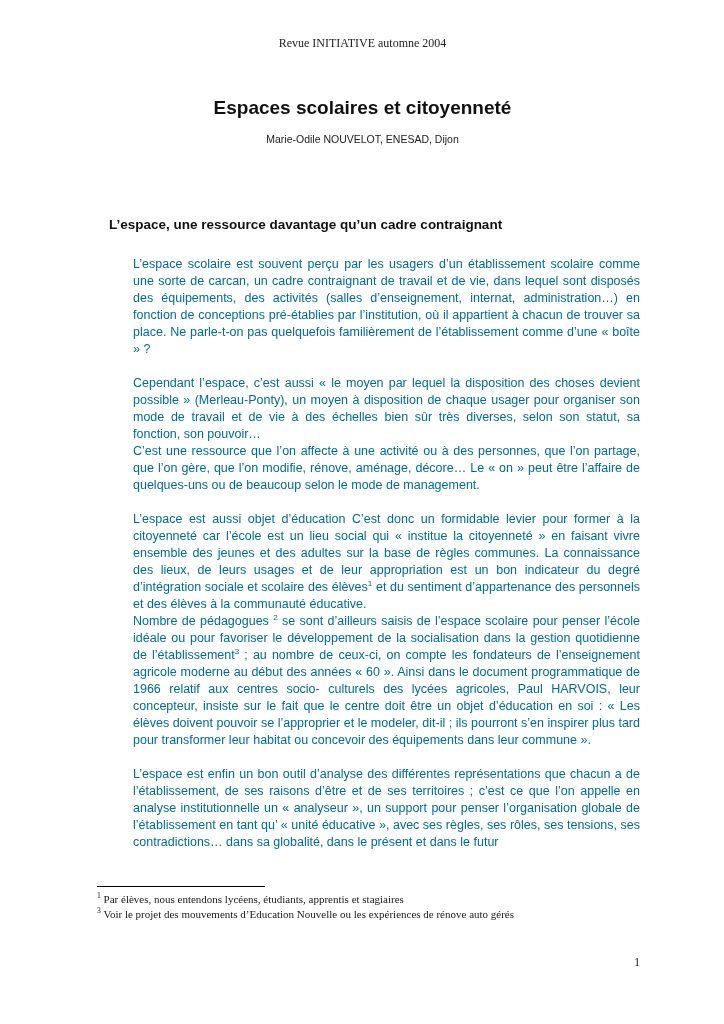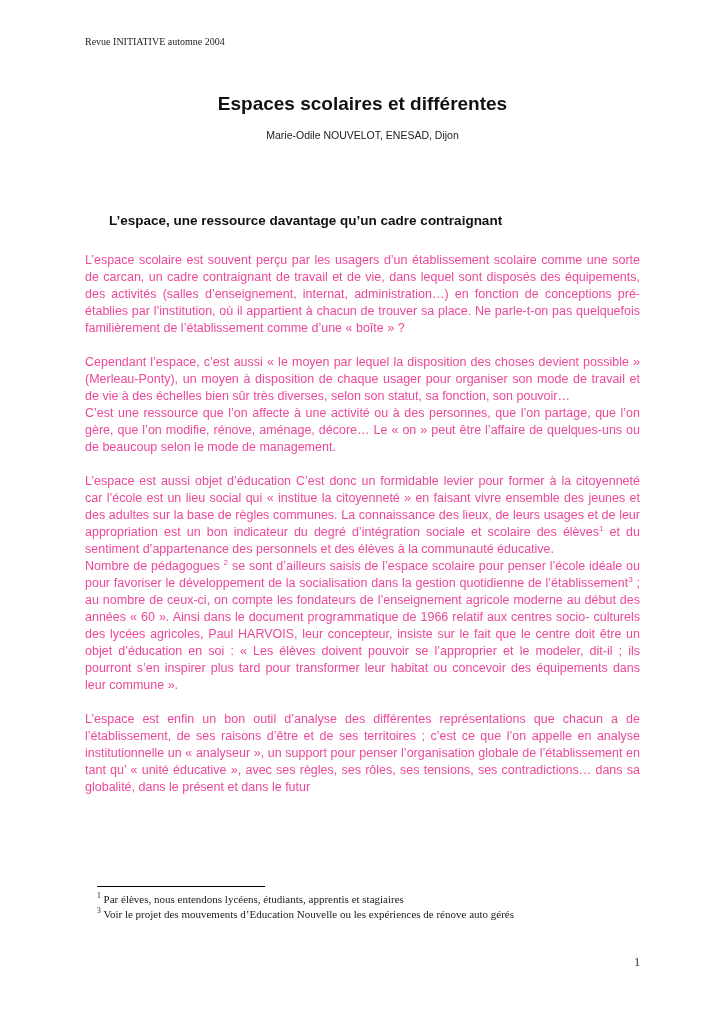--- a/index.html
+++ b/index.html
@@ -11,23 +11,23 @@
     background: #ffffff;
     font-family: "Liberation Sans", sans-serif;
     color: #1a1a1a;
     overflow: hidden;
     margin: 0 auto;
   }
   .content {
     padding: 36px 84px 0 85px;
   }
   .header-line {
-    text-align: left;
+    text-align: center;
     font-family: "Liberation Serif", serif;
-    font-size: 10px;
+    font-size: 12px;
     color: #222;
   }
   .title {
     margin-top: 46px;
     text-align: center;
     font-size: 19px;
     font-weight: bold;
     color: #111;
   }
   .byline {
@@ -43,21 +43,22 @@
     font-weight: bold;
     color: #111;
     padding-left: 24px;
   }
   .body-para {
     margin-top: 17px;
     font-size: 12.5px;
     line-height: 17px;
     text-align: justify;
     white-space: pre-wrap;
-    color: #ec4899;
+    color: #0369a1;
+    margin-left: 48px;
   }
   .body-para.first { margin-top: 24px; }
   .body-para sup {
     font-size: 0.65em;
     vertical-align: super;
     line-height: 0;
   }
   .footnotes {
     position: absolute;
     left: 97px;
@@ -90,21 +91,21 @@
 </head>
 <body>
 
 <div class="page">
   <div class="content">
 
     <div class="header-line">
       <span>Revue INITIATIVE automne 2004</span>
     </div>
 
-    <h1 class="title">Espaces scolaires et différentes</h1>
+    <h1 class="title">Espaces scolaires et citoyenneté</h1>
 
     <div class="byline">
       <div>Marie-Odile NOUVELOT, ENESAD, Dijon</div>
     </div>
 
     <h2 class="section-heading">L’espace, une ressource davantage qu’un cadre contraignant</h2>
 
     <p class="body-para first">L’espace scolaire est souvent perçu par les usagers d’un établissement scolaire comme une sorte de carcan, un cadre contraignant de travail et de vie, dans lequel sont disposés des équipements, des activités (salles d’enseignement, internat, administration…) en fonction de conceptions pré-établies par l’institution, où il appartient à chacun de trouver sa place. Ne parle-t-on pas quelquefois familièrement de l’établissement comme d’une « boîte » ?</p>
 
     <p class="body-para">Cependant l’espace, c’est aussi « le moyen par lequel la disposition des choses devient possible » (Merleau-Ponty), un moyen à disposition de chaque usager pour organiser son mode de travail et de vie à des échelles bien sûr très diverses, selon son statut, sa fonction, son pouvoir…

